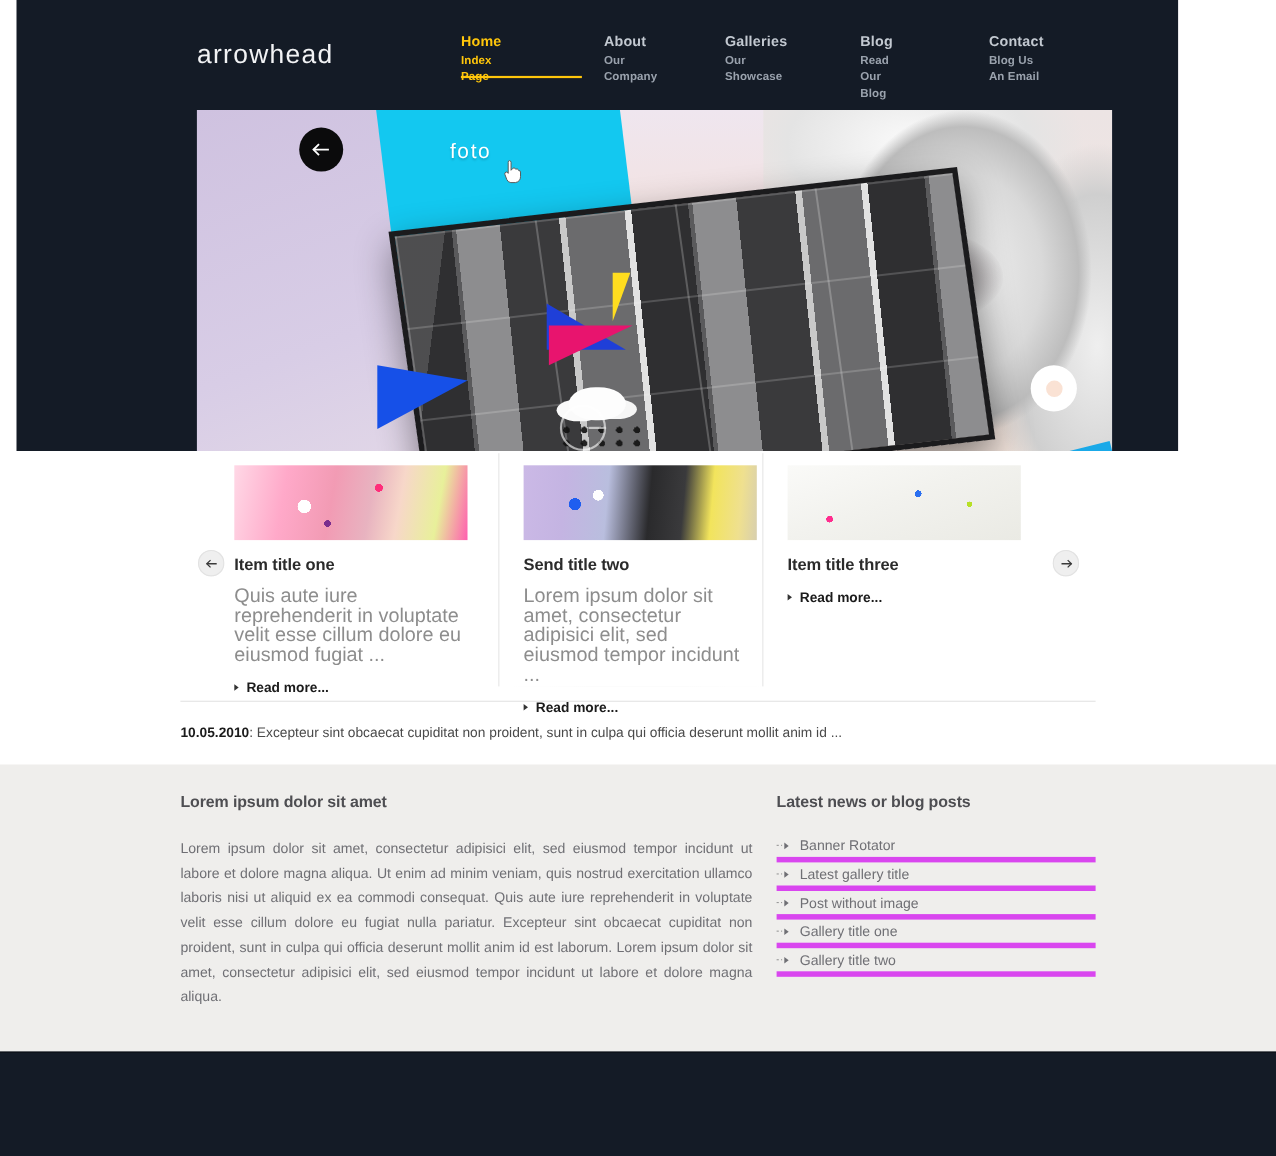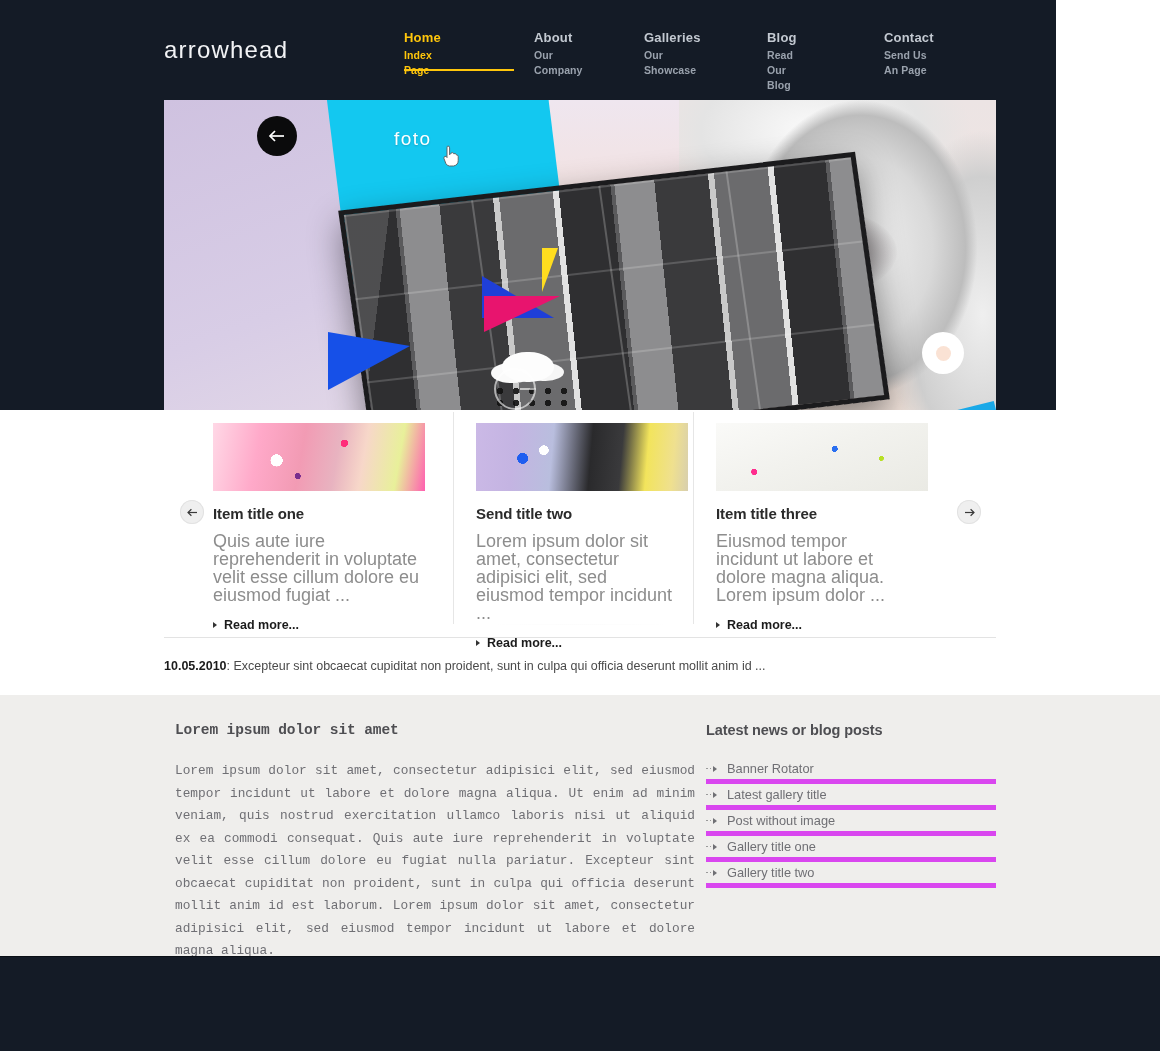--- a/index.html
+++ b/index.html
@@ -8,21 +8,21 @@
     width: 1160px; height: 1051px;
     background: #ffffff;
     font-family: "Liberation Sans", sans-serif;
     overflow: hidden;
   }
 
   #page { position: relative; width: 1160px; height: 1051px; }
 
   
   .header-band {
-    position: absolute; left: 0; top: 0; width: 1056px; height: 410px;
+    position: absolute; left: 15px; top: 0; width: 1056px; height: 410px;
     background: #141b26;
   }
   .header-band:after{
     content:""; position:absolute; left:0; bottom:-1px; width:100%; height:1px;
     background:#000;
   }
   .header-inner {
     position: absolute; left: 164px; top: 0; width: 832px; height: 96px;
   }
   .logo {
@@ -237,21 +237,21 @@
     border-top:1px solid #e3e3e3; padding-top:21px;
     font-size:12.5px; color:#4a4a4a; white-space:nowrap;
   }
   .news-line b { color:#1b1b1b; }
 
   
   .grey {
     position:absolute; left:0; top:695px; width:1160px; height:261px;
     background:#efeeec;
   }
-  .col-main { position:absolute; left:175px; top:722px; width:520px;font-family:Liberation Mono, monospace; }
+  .col-main { position:absolute; left:164px; top:722px; width:520px; }
   .col-side { position:absolute; left:706px; top:722px; width:290px; }
   .sec-title {
     font-size:14.5px; font-weight:bold; color:#4e4e52; margin:0;
     letter-spacing:-.1px;
   }
   .body-copy {
     margin:22px 0 0 0; font-size:12.8px; line-height:22.5px; color:#6f6f74;
     text-align:justify;
   }
   .side-list { list-style:none; margin:20px 0 0 0; padding:0; }
@@ -308,21 +308,21 @@
           <span class="n2">Our Showcase</span>
         </div>
 
         <div class="nav-item nav-pos-3">
           <span class="n1">Blog</span>
           <span class="n2">Read Our Blog</span>
         </div>
 
         <div class="nav-item nav-pos-4">
           <span class="n1">Contact</span>
-          <span class="n2">Send Us An Page</span>
+          <span class="n2">Blog Us An Email</span>
         </div>
 
       </div>
     </div>
 
     <div class="slider">
       <div class="slide-bg">
         <div class="sl-lav"></div>
         <div class="sl-peach"></div>
         <div class="sl-face"></div>
@@ -389,21 +389,20 @@
         <p class="card-text">Lorem ipsum dolor sit amet, consectetur adipisici elit, sed eiusmod tempor incidunt ...</p>
         <div class="card-more">
           <span class="tri"></span>
           <span>Read more...</span>
         </div>
       </div>
 
       <div class="card card-3">
         <span class="card-thumb"></span>
         <h3 class="card-title">Item title three</h3>
-        <p class="card-text">Eiusmod tempor incidunt ut labore et dolore magna aliqua. Lorem ipsum dolor ...</p>
         <div class="card-more">
           <span class="tri"></span>
           <span>Read more...</span>
         </div>
       </div>
 
     </div>
   </div>
 
   <div class="car-arrow right">

